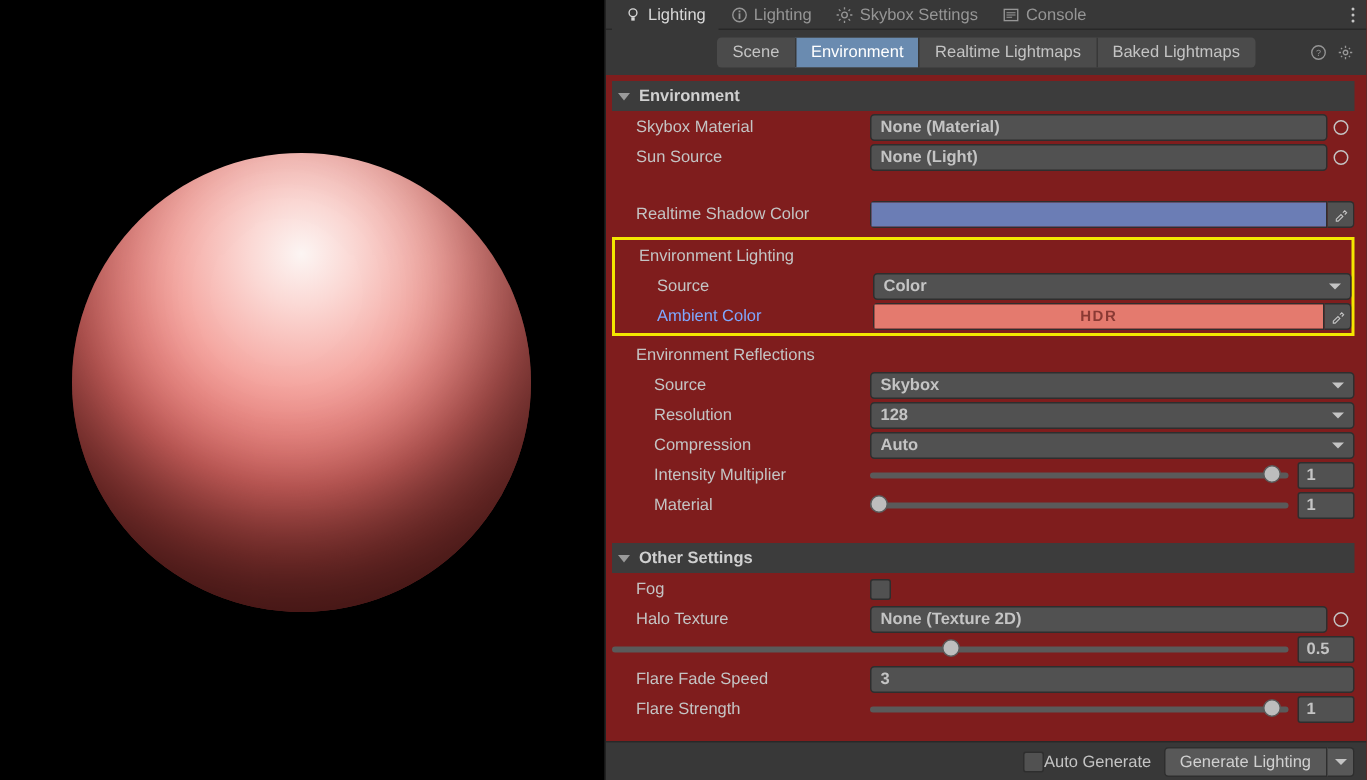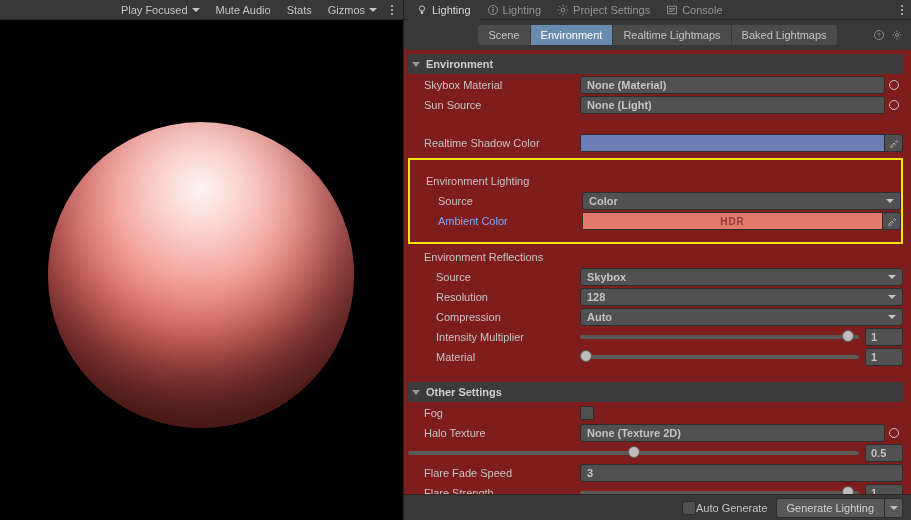--- a/index.html
+++ b/index.html
@@ -42,53 +42,36 @@
   .obj-btn { width:18px;height:18px; display:flex;align-items:center;justify-content:center; cursor:pointer;}
   .circ{width:10px;height:10px;border:1.5px solid #c4c4c4;border-radius:50%;}
   .num-field { width:38px; height:18px; background:#515151; border:1px solid #2e2e2e; border-radius:2px; padding:0 5px; display:flex; align-items:center; color:#c4c4c4; margin-left:6px;}
   .dd-field { flex:1; height:18px; background:#515151; border:1px solid #2e2e2e; border-radius:3px; padding:0 6px; display:flex; align-items:center; color:#c4c4c4; justify-content:space-between; cursor:pointer;}
   .color-field { flex:1; height:18px; border:1px solid #2e2e2e; border-radius:3px; position:relative; cursor:pointer;}
   .color-swatch{position:absolute; inset:0; }
   .eyedrop { width:18px;height:18px; background:#515151; border:1px solid #2e2e2e; border-left:none; border-top-right-radius:3px; border-bottom-right-radius:3px; display:flex;align-items:center;justify-content:center;cursor:pointer;}
   .slider-track { flex:1; height:4px; background:#5a5a5a; border-radius:2px; position:relative;}
   .slider-thumb{position:absolute; top:-5px; width:12px;height:12px;border-radius:50%; background:#bdbdbd; border:1px solid #5a5a5a; transform:translateX(-50%);}
   .checkbox{width:14px;height:14px;background:#515151;border:1px solid #2e2e2e;border-radius:2px;}
-  .hl-box { border: 2px solid #f4e600; padding: 12px 0; margin-top:6px;}
+  .hl-box { border: 2px solid #f4e600; padding: 2px 0; margin-top:6px;}
   .subhdr { padding-left:16px; height:18px; display:flex; align-items:center; color:#c4c4c4;}
   .blue-label { color:#7fa8ff;}
   .hdr-text{ text-align:center; font-size:10px; letter-spacing:1px;}
   .footer { height: 26px; display:flex; align-items:center; justify-content:flex-end; gap:8px; padding: 0 8px; border-top:1px solid #282828; background:#383838;}
   .footer .chk-wrap{display:flex;align-items:center;gap:0;}
   .btn { height:20px; background:#585858; border:1px solid #2e2e2e; border-radius:3px; padding:0 10px; display:flex; align-items:center; color:#d0d0d0; cursor:pointer;}
   .btn.split{border-top-right-radius:0;border-bottom-right-radius:0;}
   .btn.split-arrow{width:18px;padding:0;justify-content:center;border-top-left-radius:0;border-bottom-left-radius:0;border-left:none;}
 </style>
 </head>
 <body>
 
 <div class="root">
 
   <div class="left">
-    <div class="game-toolbar">
-      <div class="tb-dd">
-        <span>Play Focused</span>
-        <span class="tri-down"></span>
-      </div>
-      <div class="tb-btn">Mute Audio</div>
-      <div class="tb-btn">Stats</div>
-      <div class="tb-dd">
-        <span>Gizmos</span>
-        <span class="tri-down"></span>
-      </div>
-      <div class="menu-icon">
-          <span></span>
-          <span></span>
-          <span></span>
-        </div>
-    </div>
     <div class="viewport">
       <div class="sphere"></div>
     </div>
   </div>
 
   <div class="right">
     <div class="tabbar">
       <div class="tab active">
         <svg class="ic" viewBox="0 0 16 16">
             <circle cx="8" cy="6" r="3.5" fill="none" stroke="#d8d8d8" stroke-width="1.2"></circle>
@@ -102,21 +85,21 @@
             <rect x="7.2" y="6.5" width="1.6" height="5" fill="#969696"></rect>
             <rect x="7.2" y="4" width="1.6" height="1.6" fill="#969696"></rect>
           </svg>
         <span>Lighting</span>
       </div>
       <div class="tab">
         <svg class="ic" viewBox="0 0 16 16">
             <circle cx="8" cy="8" r="2.5" fill="none" stroke="#969696" stroke-width="1.2"></circle>
             <path d="M8 1v2M8 13v2M1 8h2M13 8h2M3 3l1.4 1.4M11.6 11.6L13 13M13 3l-1.4 1.4M4.4 11.6L3 13" stroke="#969696" stroke-width="1.2"></path>
           </svg>
-        <span>Project Settings</span>
+        <span>Skybox Settings</span>
       </div>
       <div class="tab">
         <svg class="ic" viewBox="0 0 16 16">
             <rect x="2" y="3" width="12" height="10" fill="none" stroke="#969696" stroke-width="1.2"></rect>
             <path d="M4 6h8M4 8h8M4 10h5" stroke="#969696" stroke-width="1"></path>
           </svg>
         <span>Console</span>
       </div>
       <div class="filler"></div>
       <div class="menu-icon">

